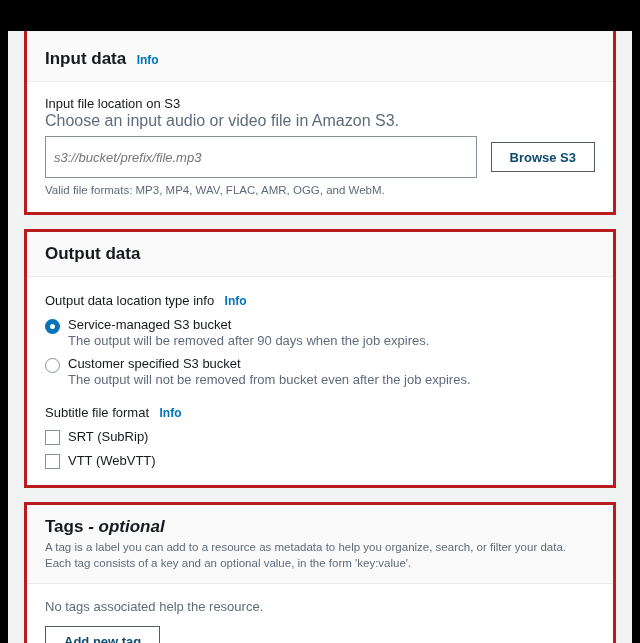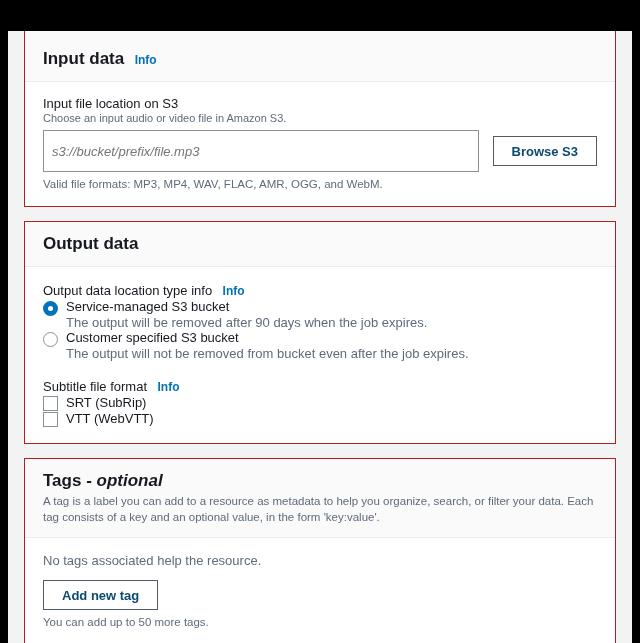--- a/index.html
+++ b/index.html
@@ -12,21 +12,21 @@
   }
   .frame {
     background: #f2f3f3;
     width: 624px;
     height: 627px;
     margin: 8px;
     padding: 0 16px 16px 16px;
     position: relative;
   }
   .panel {
-    border: 1px solid #b91c1c;
+    border: 3px solid #b91c1c;
     background: #fff;
     margin-top: 14px;
   }
   .panel-header {
     background: #fafafa;
     padding: 12px 18px;
     border-bottom: 1px solid #e9ebed;
   }
   .panel-header h2 {
     font-size: 17px;
@@ -54,21 +54,21 @@
     font-weight: 700;
     margin-left: 6px;
     cursor: pointer;
   }
   .field-label {
     font-size: 13px;
     font-weight: 400;
     color: #16191f;
   }
   .field-desc {
-    font-size: 11px;
+    font-size: 16px;
     color: #5f6b7a;
     margin-top: 1px;
   }
   .input-row {
     display: flex;
     gap: 14px;
     margin-top: 6px;
     align-items: center;
   }
   .text-input {
@@ -93,20 +93,21 @@
   }
   .hint {
     font-size: 11.5px;
     color: #5f6b7a;
     margin-top: 6px;
   }
   .radio-opt, .check-opt {
     display: flex;
     align-items: flex-start;
     gap: 8px;
+    margin-top: 8px;
   }
   .radio-opt:first-of-type { }
   .radio-circle {
     width: 15px; height: 15px;
     border: 1px solid #879196;
     border-radius: 50%;
     background: #fff;
     margin-top: 2px;
     flex-shrink: 0;
     position: relative;

